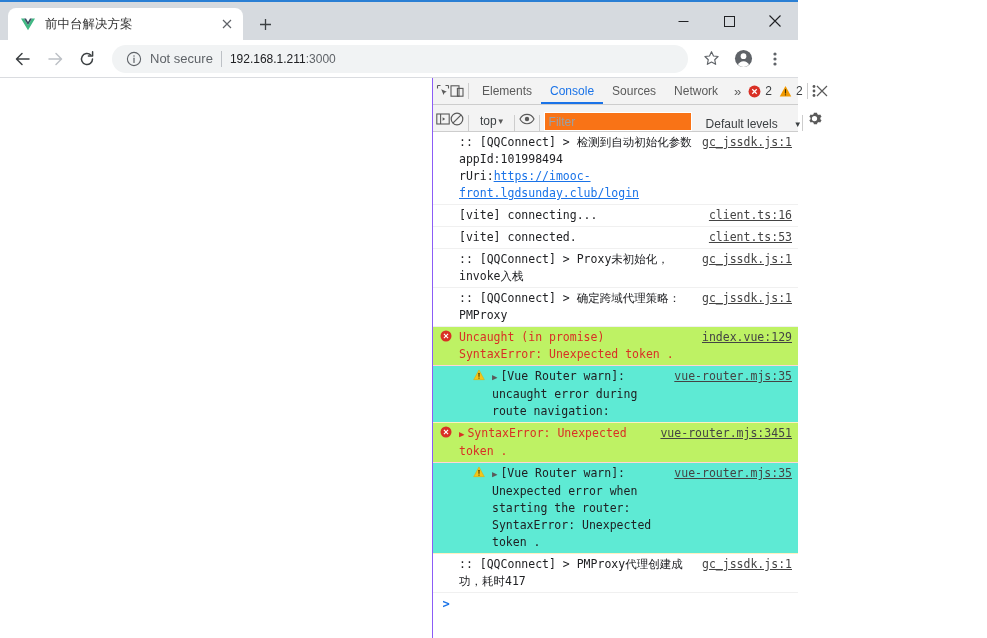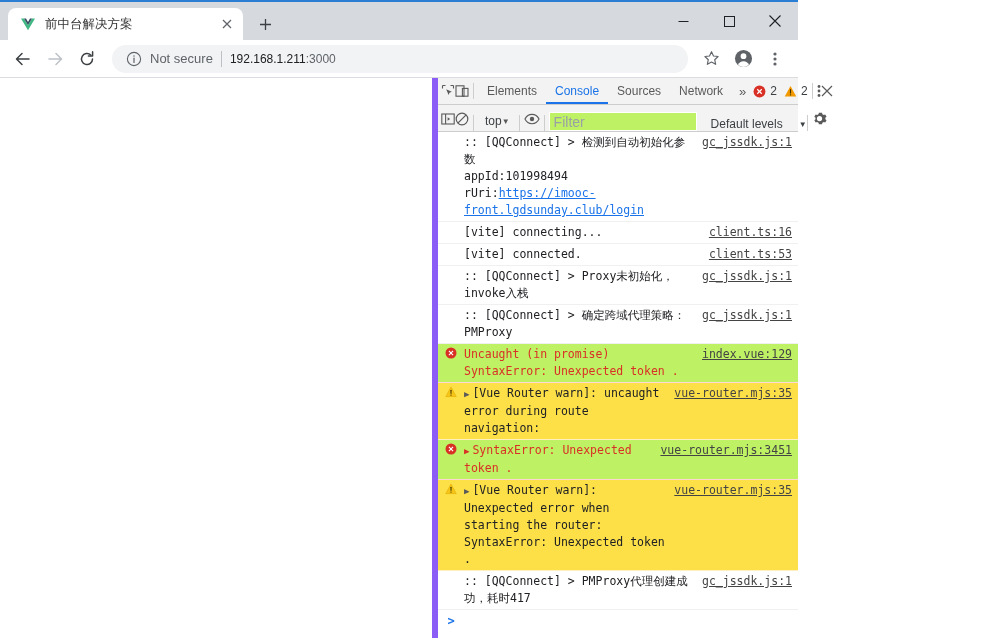--- a/index.html
+++ b/index.html
@@ -73,21 +73,21 @@
   .tb-icon {
     width: 30px; height: 30px; border-radius: 50%; flex: 0 0 30px;
     display: flex; align-items: center; justify-content: center; color: #5f6368;
   }
 
   
   .body { flex: 1 1 auto; display: flex; min-height: 0; }
   .page { width: 432px; background: #ffffff; flex: 0 0 432px; }
   .devtools {
     flex: 1 1 auto; background: #ffffff; display: flex; flex-direction: column;
-    border-left: 6px solid #8b5cf6; min-width: 0;
+    border-left: 1px solid #8b5cf6; min-width: 0;
   }
 
   
   .dt-tabbar {
     height: 27px; display: flex; align-items: center; flex: 0 0 27px;
     border-bottom: 1px solid #cdcdcd; background: #f3f3f3; padding-left: 3px;
   }
   .dt-iconbtn {
     width: 26px; height: 25px; display: flex; align-items: center; justify-content: center;
     color: #5a5a5a;
@@ -108,22 +108,22 @@
   .dt-filterbar {
     height: 27px; display: flex; align-items: flex-end; flex: 0 0 27px;
     border-bottom: 1px solid #cdcdcd; background: #f3f3f3; padding-left: 3px; gap: 0;
   }
   .ctx-select {
     display: flex; align-items: center; width: 128px; height: 20px;
     font-size: 12px; color: #3c4043; padding-left: 7px; position: relative;
   }
   .ctx-select .caret { margin-left: auto; font-size: 8px; color: #5a5a5a; padding-right: 5px; }
   .filter-input {
-    width: 148px; height: 19px; background: #bef264; border: 1px solid #ffffff;
-    font-size: 14px; color: #3c4043; padding: 0 4px; outline: none;
+    width: 148px; height: 19px; background: #f97316; border: 1px solid #ffffff;
+    font-size: 12px; color: #3c4043; padding: 0 4px; outline: none;
     font-family: "Liberation Sans", sans-serif;
   }
   .filter-input::placeholder { color: #9aa0a6; }
   .levels {
     font-size: 12px; color: #3c4043; margin-left: 14px;
     display: flex; align-items: center; gap: 16px; white-space: nowrap;
   }
   .levels .caret { font-size: 8px; }
   .gear { margin-left: auto; margin-right: 4px; }
 
@@ -131,21 +131,21 @@
   .console {
     flex: 1 1 auto; overflow: hidden; background: #ffffff;
     font-family: "DejaVu Sans Mono", monospace; font-size: 11.5px; min-height: 0;
   }
   .msg {
     display: flex; align-items: flex-start; gap: 0;
     border-bottom: 1px solid #f0f0f0; padding: 2px 6px 2px 0; position: relative;
     min-height: 18px;
   }
   .msg.error { background: #bef264; border-bottom-color: #ffd6d6; }
-  .msg.warn  { background: #fde047; border-bottom-color: #fff0c2; }
+  .msg.warn  { background: #5eead4; border-bottom-color: #fff0c2; padding-left: 33px; }
   .msg-gutter {
     width: 26px; flex: 0 0 26px; display: flex; align-items: flex-start;
     justify-content: center; padding-top: 1px;
   }
   .msg-gutter svg { display: block; }
   .msg-body { flex: 1 1 auto; min-width: 0; padding-right: 8px; }
   .msg-line { line-height: 17px; color: #202124; white-space: pre-wrap; word-break: break-word; }
   .msg.error .msg-line { color: #d93025; }
   .msg .tri { color: #5a5a5a; font-size: 9px; margin-right: 3px; }
   .msg.error .tri { color: #d93025; }

